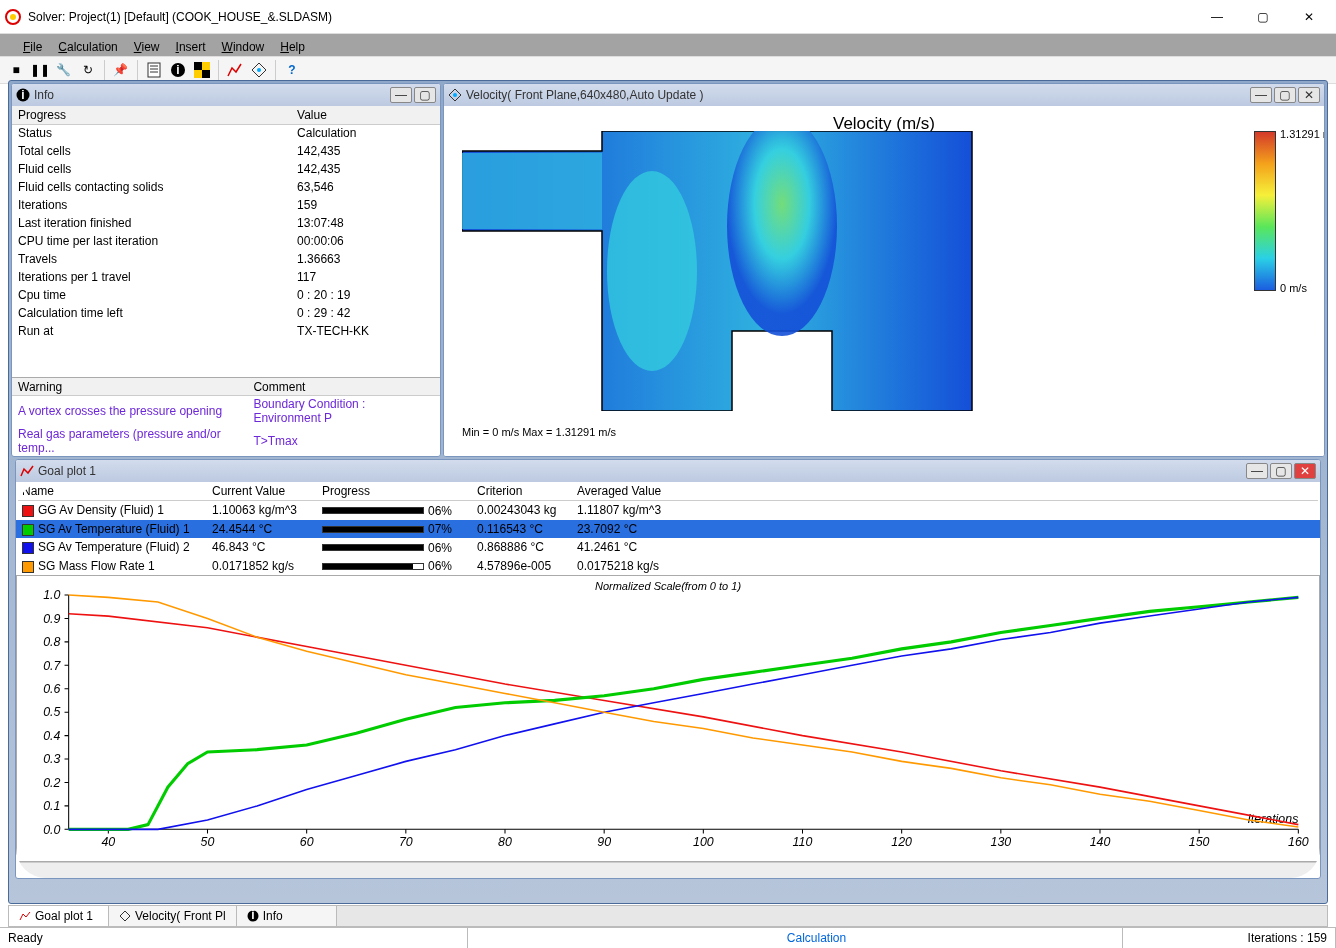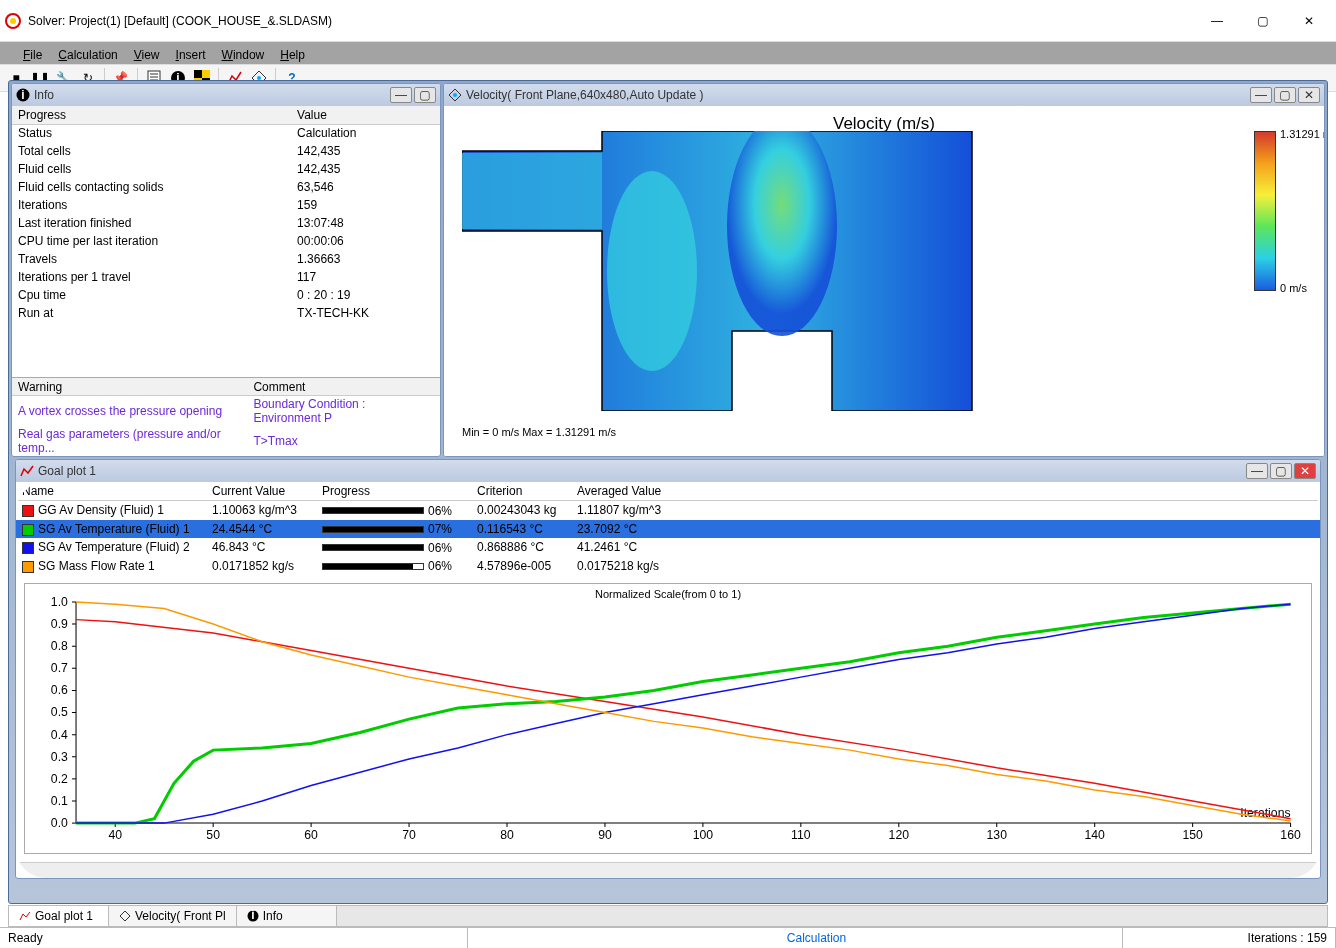--- a/index.html
+++ b/index.html
@@ -1,17 +1,17 @@
 <!DOCTYPE html>
 <html><head>
 <meta charset="utf-8">
 <style>
 * { margin:0; padding:0; box-sizing:border-box; font-family:"Segoe UI",Tahoma,sans-serif; font-size:12px; }
 body { background:#fff; width:1336px; height:948px; overflow:hidden; position:relative; }
-.titlebar { height:42px; background:#fff; display:flex; align-items:center; padding:0 4px; border-bottom:1px solid #ddd; }
+.titlebar { height:34px; background:#fff; display:flex; align-items:center; padding:0 4px; border-bottom:1px solid #ddd; }
 .titlebar .app-icon { width:18px; height:18px; margin-right:6px; }
 .titlebar .title { flex:1; }
 .titlebar .win-btn { width:46px; height:28px; display:flex; align-items:center; justify-content:center; cursor:default; }
 .menubar { height:22px; display:flex; align-items:flex-end; padding:0 15px; background:#a3a3a3; }
 .menubar span { padding:2px 8px; cursor:default; }
 .menubar span u { text-decoration:underline; }
 .toolbar { height:28px; background:#f5f5f5; border-top:1px solid #ddd; border-bottom:1px solid #ddd; display:flex; align-items:center; padding:0 6px; gap:4px; }
 .toolbar .sep { width:1px; height:20px; background:#ccc; margin:0 2px; }
 .toolbar .btn { width:20px; height:20px; display:flex; align-items:center; justify-content:center; }
 .mdi { position:absolute; left:8px; right:8px; top:80px; bottom:44px; background:linear-gradient(#8fa8c9,#b6c5da); border:1px solid #4a6a9a; border-radius:3px; }
@@ -38,21 +38,21 @@
 .goal-body { flex:1; display:flex; flex-direction:column; background:#fff; overflow:hidden;border-radius:30px;}
 .goal-table { width:100%; border-collapse:collapse; }
 .goal-table th { text-align:left; font-weight:normal; padding:2px 6px; background:#fff; border-bottom:1px solid #ccc; }
 .goal-table td { padding:2px 6px; height:18px; }
 .goal-table tr.sel { background:#2a6fdf; color:#000000; }
 .goal-table tr.sel .pbar { background:#fff; }
 .sw { display:inline-block; width:12px; height:12px; margin-right:4px; vertical-align:middle; border:1px solid #333;}
 .pbar-wrap { display:inline-flex; align-items:center; width:130px; }
 .pbar { width:120px; height:7px; background:#fff; border:1px solid #333; margin-right:4px; position:relative;}
 .pbar .fill { position:absolute; left:0; top:0; bottom:0; background:#000; }
-.chartbox { flex:1; position:relative; margin:8px; border:1px solid #aaa; background:#fff; }
+.chartbox { flex:1; position:relative; margin:0; border:1px solid #aaa; background:#fff;font-style:italic; }
 .chartbox .ctitle { position:absolute; left:50%; top:4px; transform:translateX(-50%); font-size:11px; }
 .chartbox svg { position:absolute; left:0; top:0; }
 .tabs-btm { position:absolute; left:8px; right:8px; bottom:21px; height:22px; display:flex; align-items:center; background:#e7e7e7; border:1px solid #bbb;}
 .tabs-btm .tab { height:20px; min-width:100px; padding:2px 10px; background:#f5f5f5; border-right:1px solid #bbb; display:flex; align-items:center; gap:4px;}
 .tabs-btm .tab.active { background:#fff; }
 .statusbar { position:absolute; left:0; right:0; bottom:0; height:21px; display:flex; align-items:center; border-top:1px solid #bbb; font-size:12px;gap:43px;}
 .statusbar .cell { height:21px; border-right:1px solid #bbb; display:flex; align-items:center; padding:0 8px; }
 </style>
 </head>
 <body>
@@ -176,20 +176,24 @@
                 <td>Travels</td>
                 <td>1.36663</td>
               </tr>
               <tr>
                 <td>Iterations per 1 travel</td>
                 <td>117</td>
               </tr>
               <tr>
                 <td>Cpu time</td>
                 <td>0 : 20 : 19</td>
+              </tr>
+              <tr>
+                <td>Calculation time left</td>
+                <td>0 : 29 : 42</td>
               </tr>
               <tr>
                 <td>Run at</td>
                 <td>TX-TECH-KK</td>
               </tr>
             </tbody>
       </table>
       </div>
       <table class="grid info-warn">
         <tbody>

